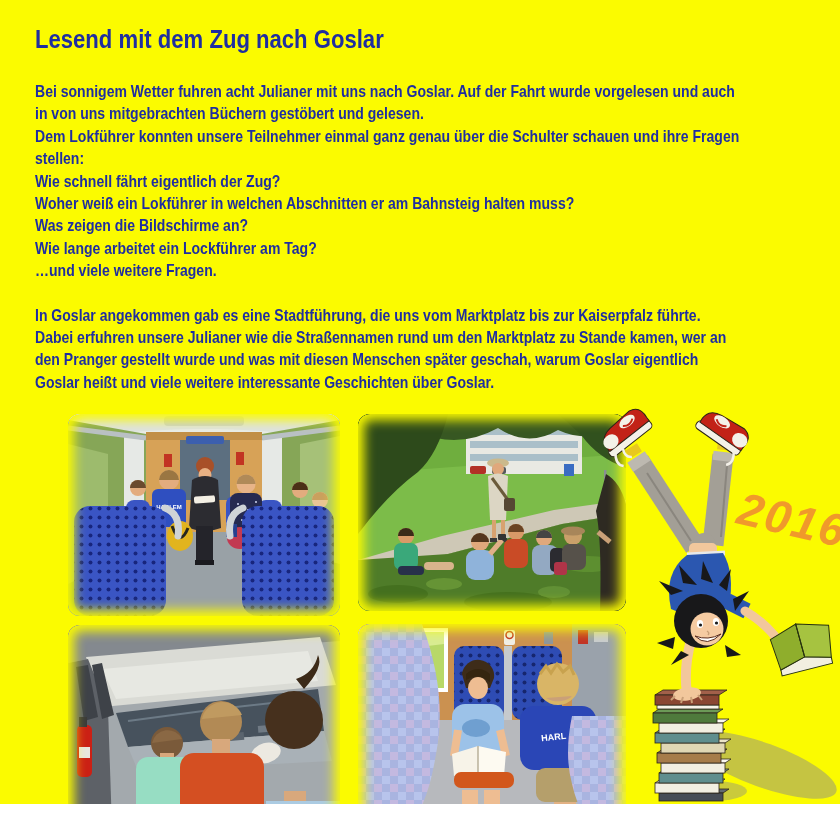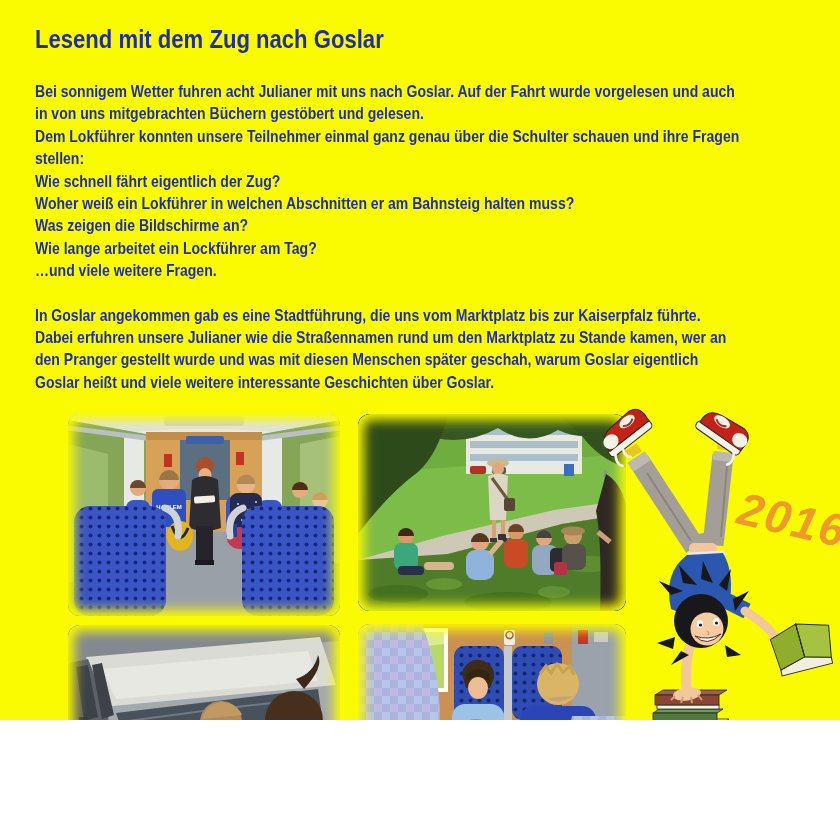--- a/index.html
+++ b/index.html
@@ -1,17 +1,17 @@
 <!DOCTYPE html>
 <html><head>
 <meta charset="utf-8">
 <style>
   html,body{margin:0;padding:0;}
   .page{
-    position:relative;width:840px;height:720px;overflow:hidden;
+    position:relative;width:840px;height:804px;overflow:hidden;
     background:#FBFB00;
     font-family:"Liberation Sans","DejaVu Sans",sans-serif;
   }
   .text-col{
     position:absolute;left:35px;top:22px;width:1100px;
     transform:scaleX(.85);transform-origin:0 0;
     color:#1F2EA0;font-weight:bold;
   }
   .title{font-size:26px;line-height:34px;margin:0;color:#1F2EA0;}
   .para{font-size:16.5px;line-height:22.4px;white-space:pre;margin:0;}

